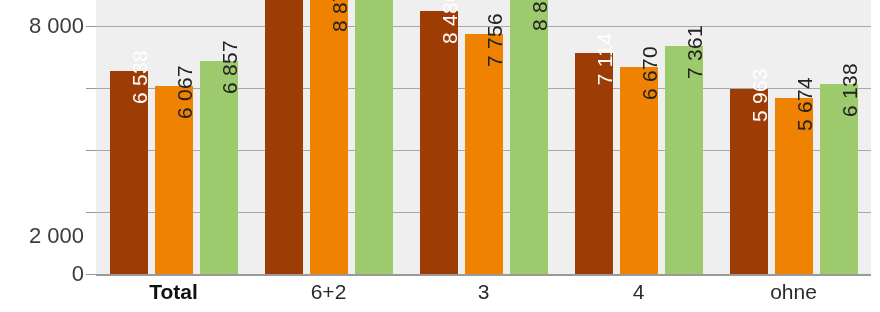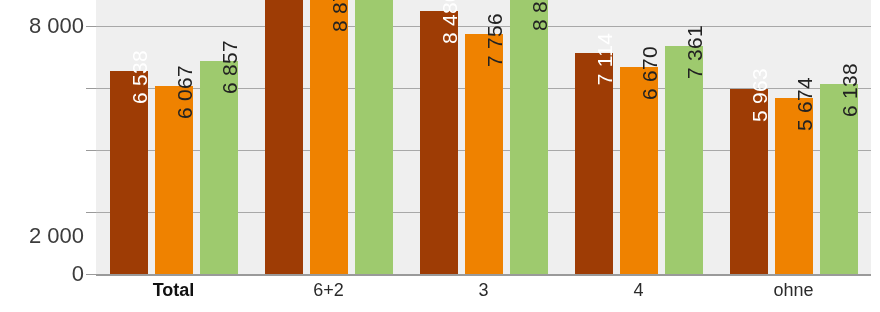--- a/index.html
+++ b/index.html
@@ -99,21 +99,21 @@
     position: absolute;
     left: 96px;
     top: 276px;
     width: 775px;
     height: 36px;
   }
   .x-tick-label {
     position: absolute;
     top: 4px;
     transform: translateX(-50%);
-    font-size: 18px;
+    font-size: 21px;
     color: #2b2b2b;
     white-space: nowrap;
   }
   .x-tick-label.bold { font-weight: bold; color: #111111; }
 </style>
 </head>
 <body>
 
 <div id="chart-root">
 

